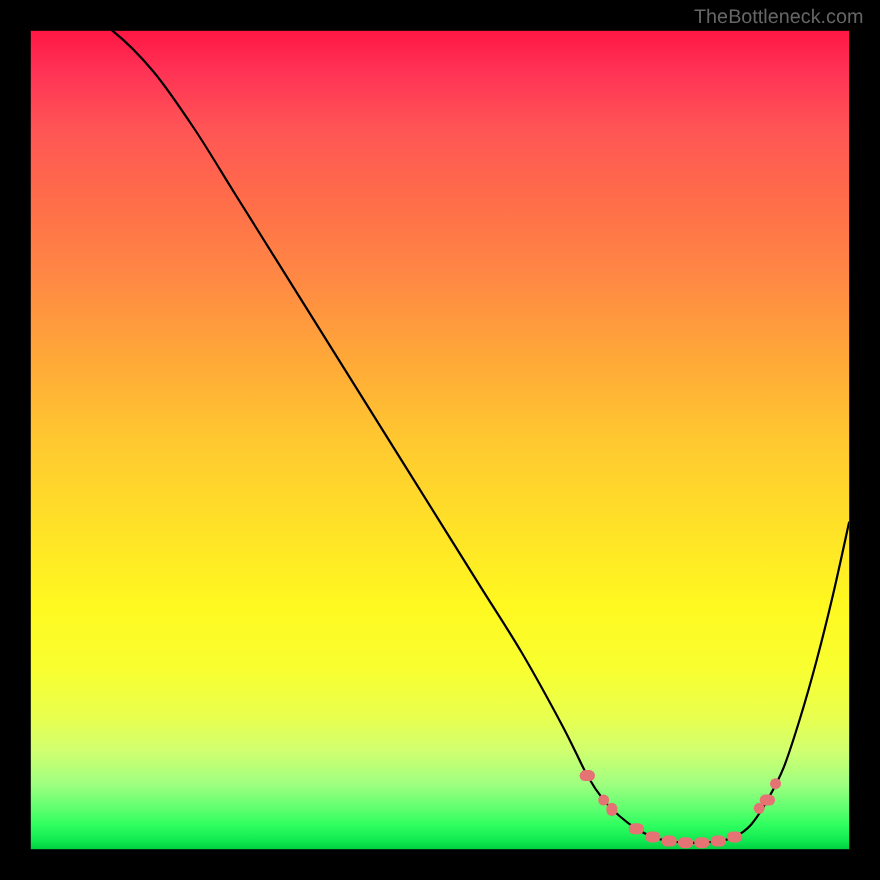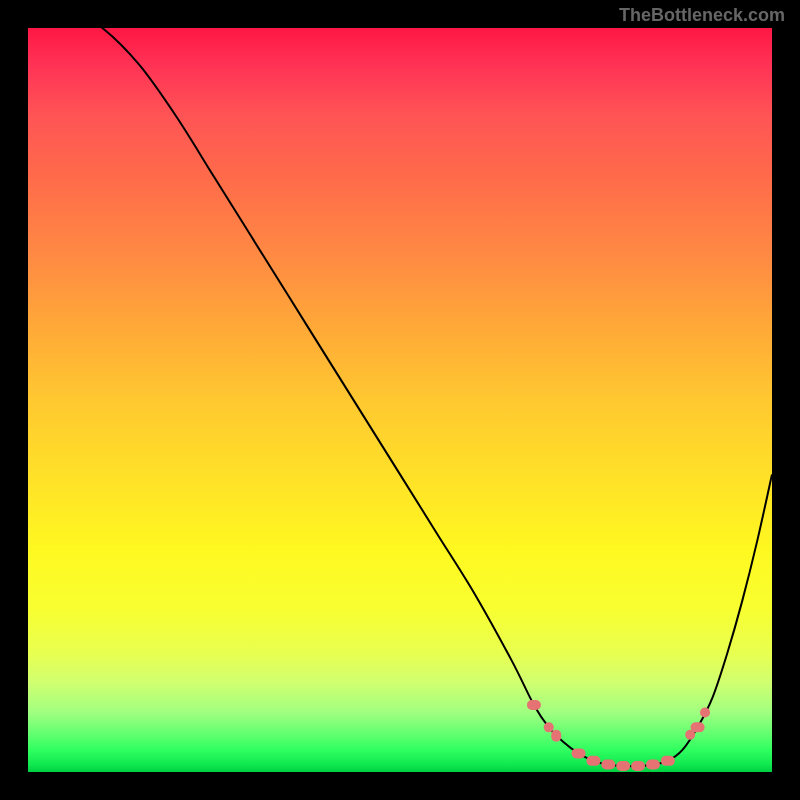--- a/index.html
+++ b/index.html
@@ -16,21 +16,21 @@
       overflow: hidden;
       font-family: Arial, sans-serif;
     }
     
     .watermark {
       position: absolute;
       top: 5px;
       right: 15px;
       color: #666;
       font-size: 18px;
-      font-weight: bold;
+      font-weight: normal;
       z-index: 10;
       text-align: center;
     }
     
     .chart-container {
       position: absolute;
       top: 28px;
       left: 28px;
       width: 744px;
       height: 744px;

